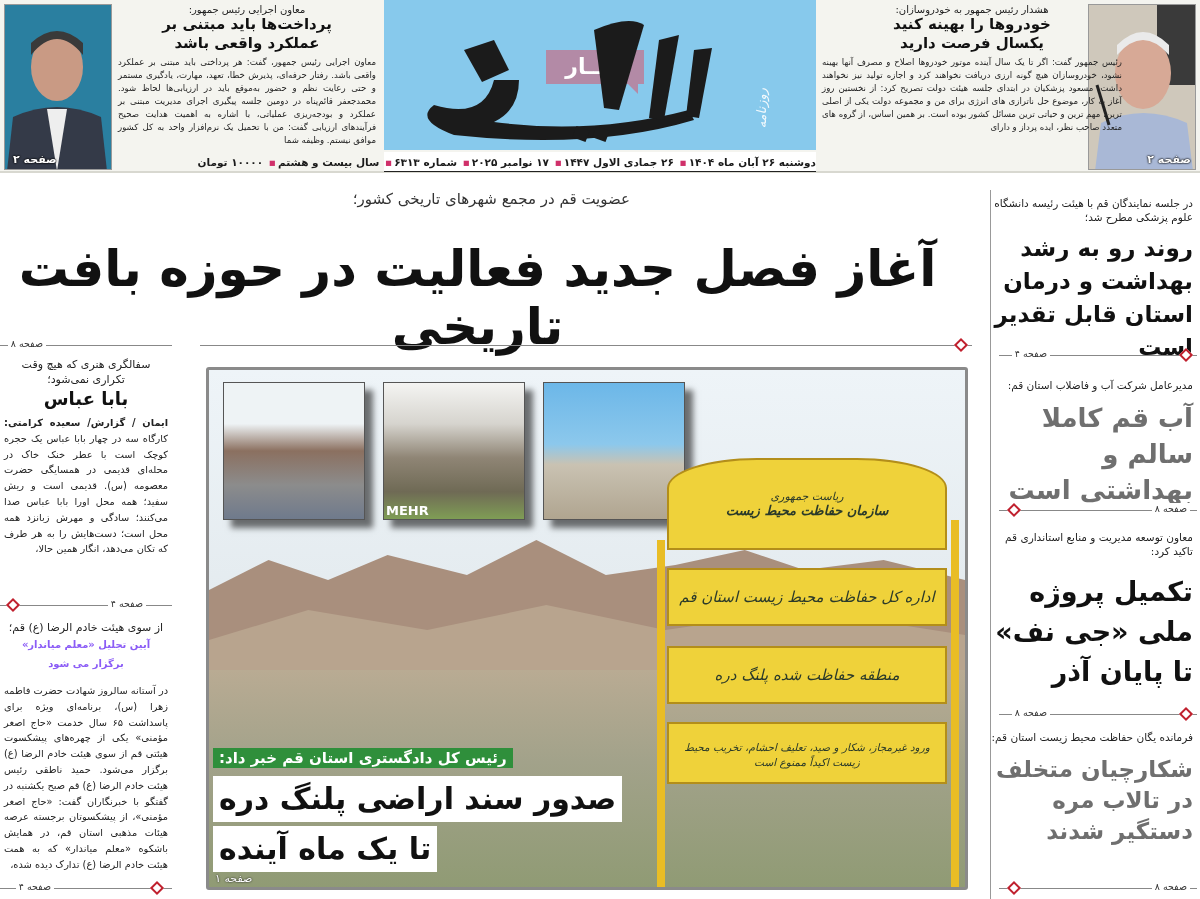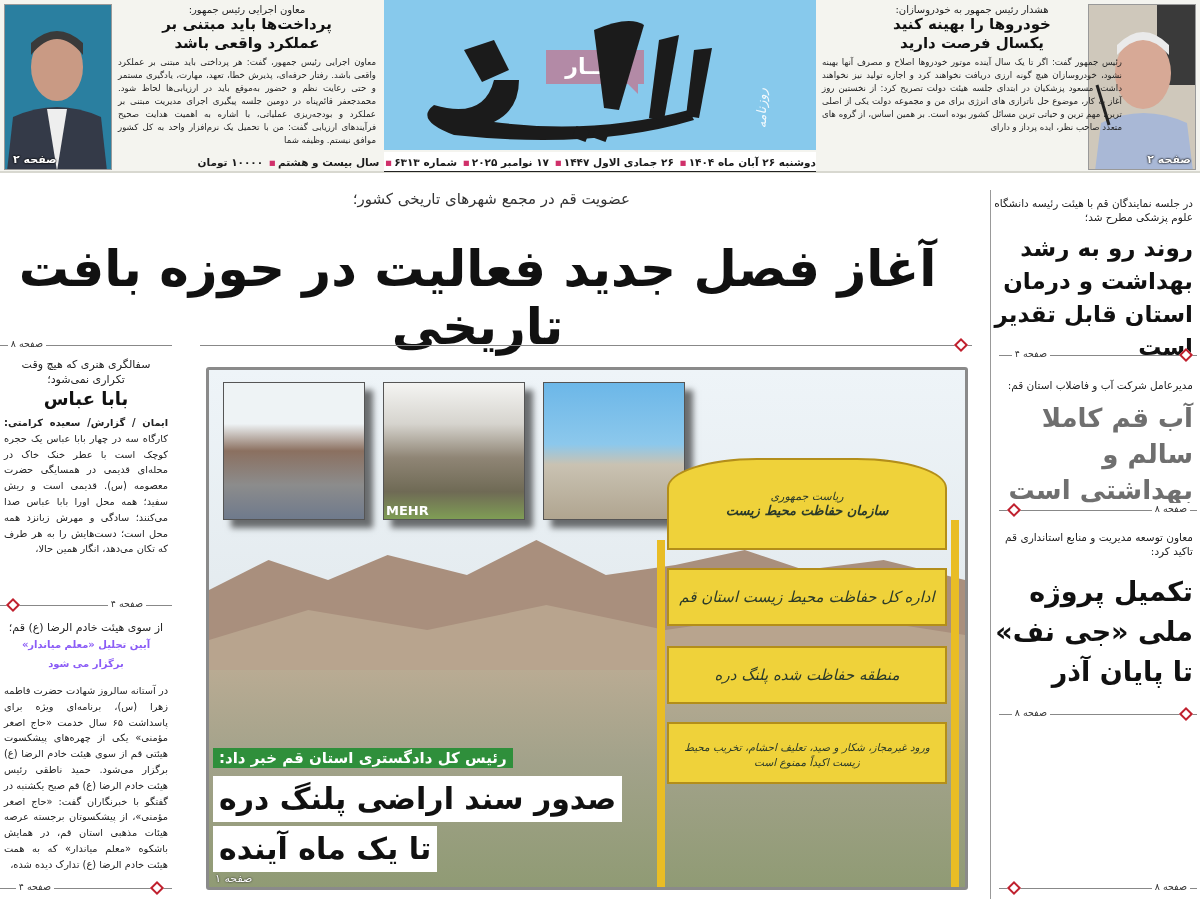--- a/index.html
+++ b/index.html
@@ -185,20 +185,26 @@
   <div style="position:absolute; left:0; top:340px; width:210px;">
     <div class="kicker-r">معاون توسعه مدیریت و منابع استانداری قم تاکید کرد:</div>
     <div class="head-r big" style="margin-top:14px;">تکمیل پروژه</div>
     <div class="head-r big">ملی «جی نف»</div>
     <div class="head-r big">تا پایان آذر</div>
   </div>
   <div class="rule" style="left:8px; top:524px; width:198px;"></div>
   <div class="diamond" style="left:190px; top:519px;"></div>
   <span class="pg-label" style="right:150px; top:517px;">صفحه ۸</span>
 
+  <div style="position:absolute; left:0; top:540px; width:210px;">
+    <div class="kicker-r">فرمانده یگان حفاظت محیط زیست استان قم:</div>
+    <div class="head-r grey" style="margin-top:10px; font-size:23px; line-height:31px;">شکارچیان متخلف</div>
+    <div class="head-r grey" style="font-size:23px; line-height:31px;">در تالاب مره</div>
+    <div class="head-r grey" style="font-size:23px; line-height:31px;">دستگیر شدند</div>
+  </div>
   <div class="rule" style="left:8px; top:698px; width:198px;"></div>
   <div class="diamond" style="left:18px; top:693px;"></div>
   <span class="pg-label" style="right:10px; top:691px;">صفحه ۸</span>
 </div>
 
 <div class="main-photo">
   <div class="sky"></div>
   <svg class="mountains" viewBox="0 0 762 200" preserveAspectRatio="none">
     <path d="M0 70 L60 40 L120 60 L180 35 L260 55 L330 20 L400 55 L470 45 L540 30 L600 50 L680 40 L762 60 L762 200 L0 200 Z" fill="#a98f7d"></path>
     <path d="M0 120 L100 90 L220 110 L340 85 L460 110 L600 90 L762 115 L762 200 L0 200 Z" fill="#b8a48e"></path>

